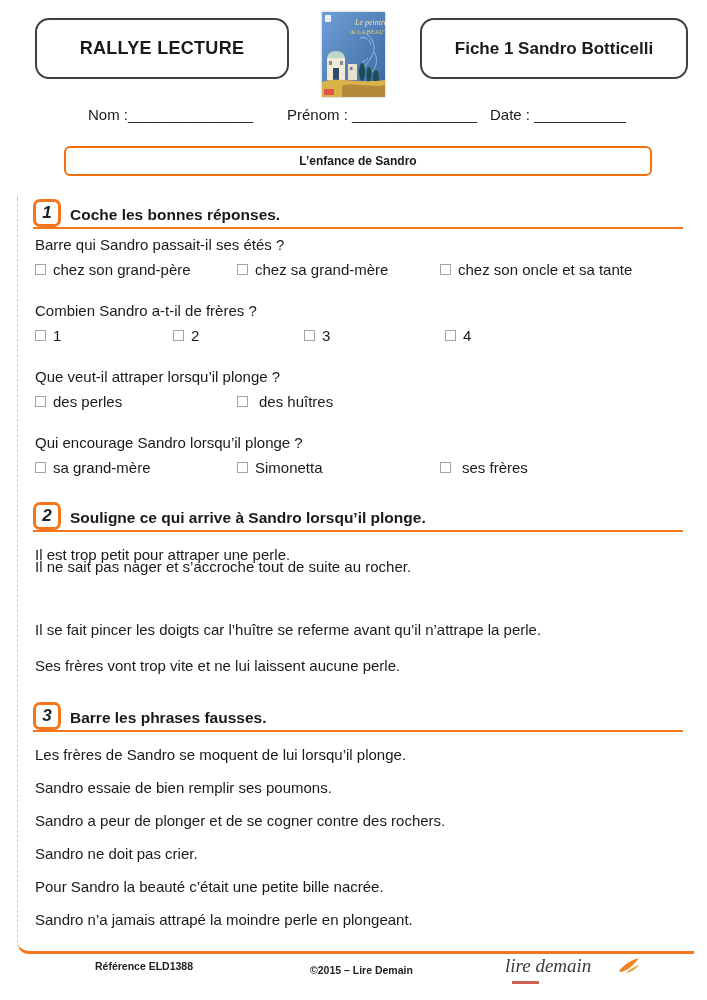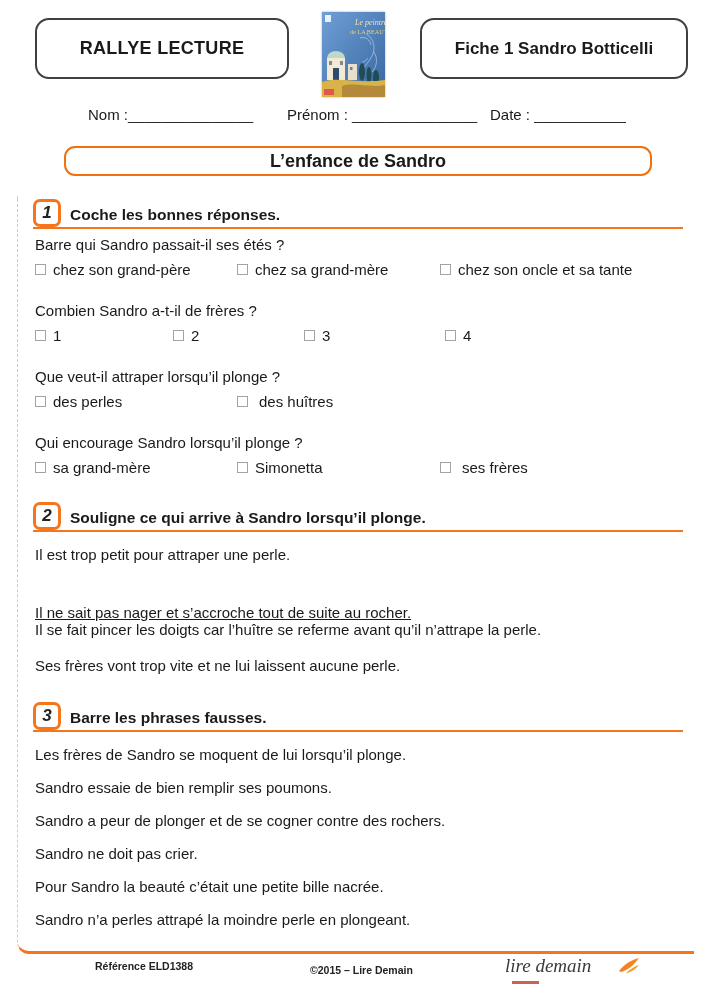--- a/index.html
+++ b/index.html
@@ -21,23 +21,23 @@
 
   #cover { left:322px; top:12px; width:63px; height:85px; box-shadow:0 0 2px rgba(0,0,0,.35); }
 
   
   .ident { top:106px; font-size:15px; white-space:nowrap; }
   .ident .line { letter-spacing:0; }
 
   
   #title-box {
     left:64px; top:146px; width:584px; height:26px;
-    border:2px solid #f2700d; border-radius:11px;
+    border:2px solid #f2700d; border-radius:6px;
     display:flex; align-items:center; justify-content:center;
-    font-weight:bold; font-size:18px;
+    font-weight:bold; font-size:12px;
   }
 
   
   #sheet-body {
     left:17px; top:196px; width:676px; height:755px;
     border-left:1px dashed #f6c197;
     border-bottom:3px solid #f4751c;
     border-bottom-left-radius:12px;
     pointer-events:none;
   }
@@ -175,36 +175,36 @@
   <span class="opt"><span class="cb" style="margin-right:11px"></span><span>ses frères</span></span>
 </div>
 
 <div class="badge" style="top:502px;">
   <span>2</span>
 </div>
 <div class="sec-head" style="top:509px;">Souligne ce qui arrive à Sandro lorsqu’il plonge.</div>
 <div class="sec-line" style="top:530px;"></div>
 
 <div class="sent" style="top:546px;">Il est trop petit pour attraper une perle.</div>
-<div class="sent" style="top:604px;text-decoration:underline;">Il ne sait pas nager et s’accroche tout de suite au rocher.</div>
+<div class="sent" style="top:558px;">Il ne sait pas nager et s’accroche tout de suite au rocher.</div>
 <div class="sent" style="top:621px;">Il se fait pincer les doigts car l’huître se referme avant qu’il n’attrape la perle.</div>
 <div class="sent" style="top:657px;">Ses frères vont trop vite et ne lui laissent aucune perle.</div>
 
 <div class="badge" style="top:702px;">
   <span>3</span>
 </div>
 <div class="sec-head" style="top:709px;">Barre les phrases fausses.</div>
 <div class="sec-line" style="top:730px;"></div>
 
 <div class="sent" style="top:746px;">Les frères de Sandro se moquent de lui lorsqu’il plonge.</div>
 <div class="sent" style="top:779px;">Sandro essaie de bien remplir ses poumons.</div>
 <div class="sent" style="top:812px;">Sandro a peur de plonger et de se cogner contre des rochers.</div>
 <div class="sent" style="top:845px;">Sandro ne doit pas crier.</div>
 <div class="sent" style="top:878px;">Pour Sandro la beauté c’était une petite bille nacrée.</div>
-<div class="sent" style="top:911px;">Sandro n’a perles attrapé la moindre perle en plongeant.</div>
+<div class="sent" style="top:911px;">Sandro n’a jamais attrapé la moindre perle en plongeant.</div>
 
 <div class="foot-txt" style="left:95px; top:960px;">Référence ELD1388</div>
 <div class="foot-txt" style="left:310px; top:964px;">©2015 – Lire Demain</div>
 
 <div id="logo">
   <span class="logo-text">lire demain</span>
   <svg width="22" height="18" viewBox="0 0 22 18" style="margin-left:2px">
     <path d="M1,14 C7,6 14,3 21,1 C15,9 10,13 3,15 Z" fill="#f58220"></path>
     <path d="M8,16 C12,12 17,9 21,8 C17,13 13,15 9,16 Z" fill="#e8a33d"></path>
   </svg>

